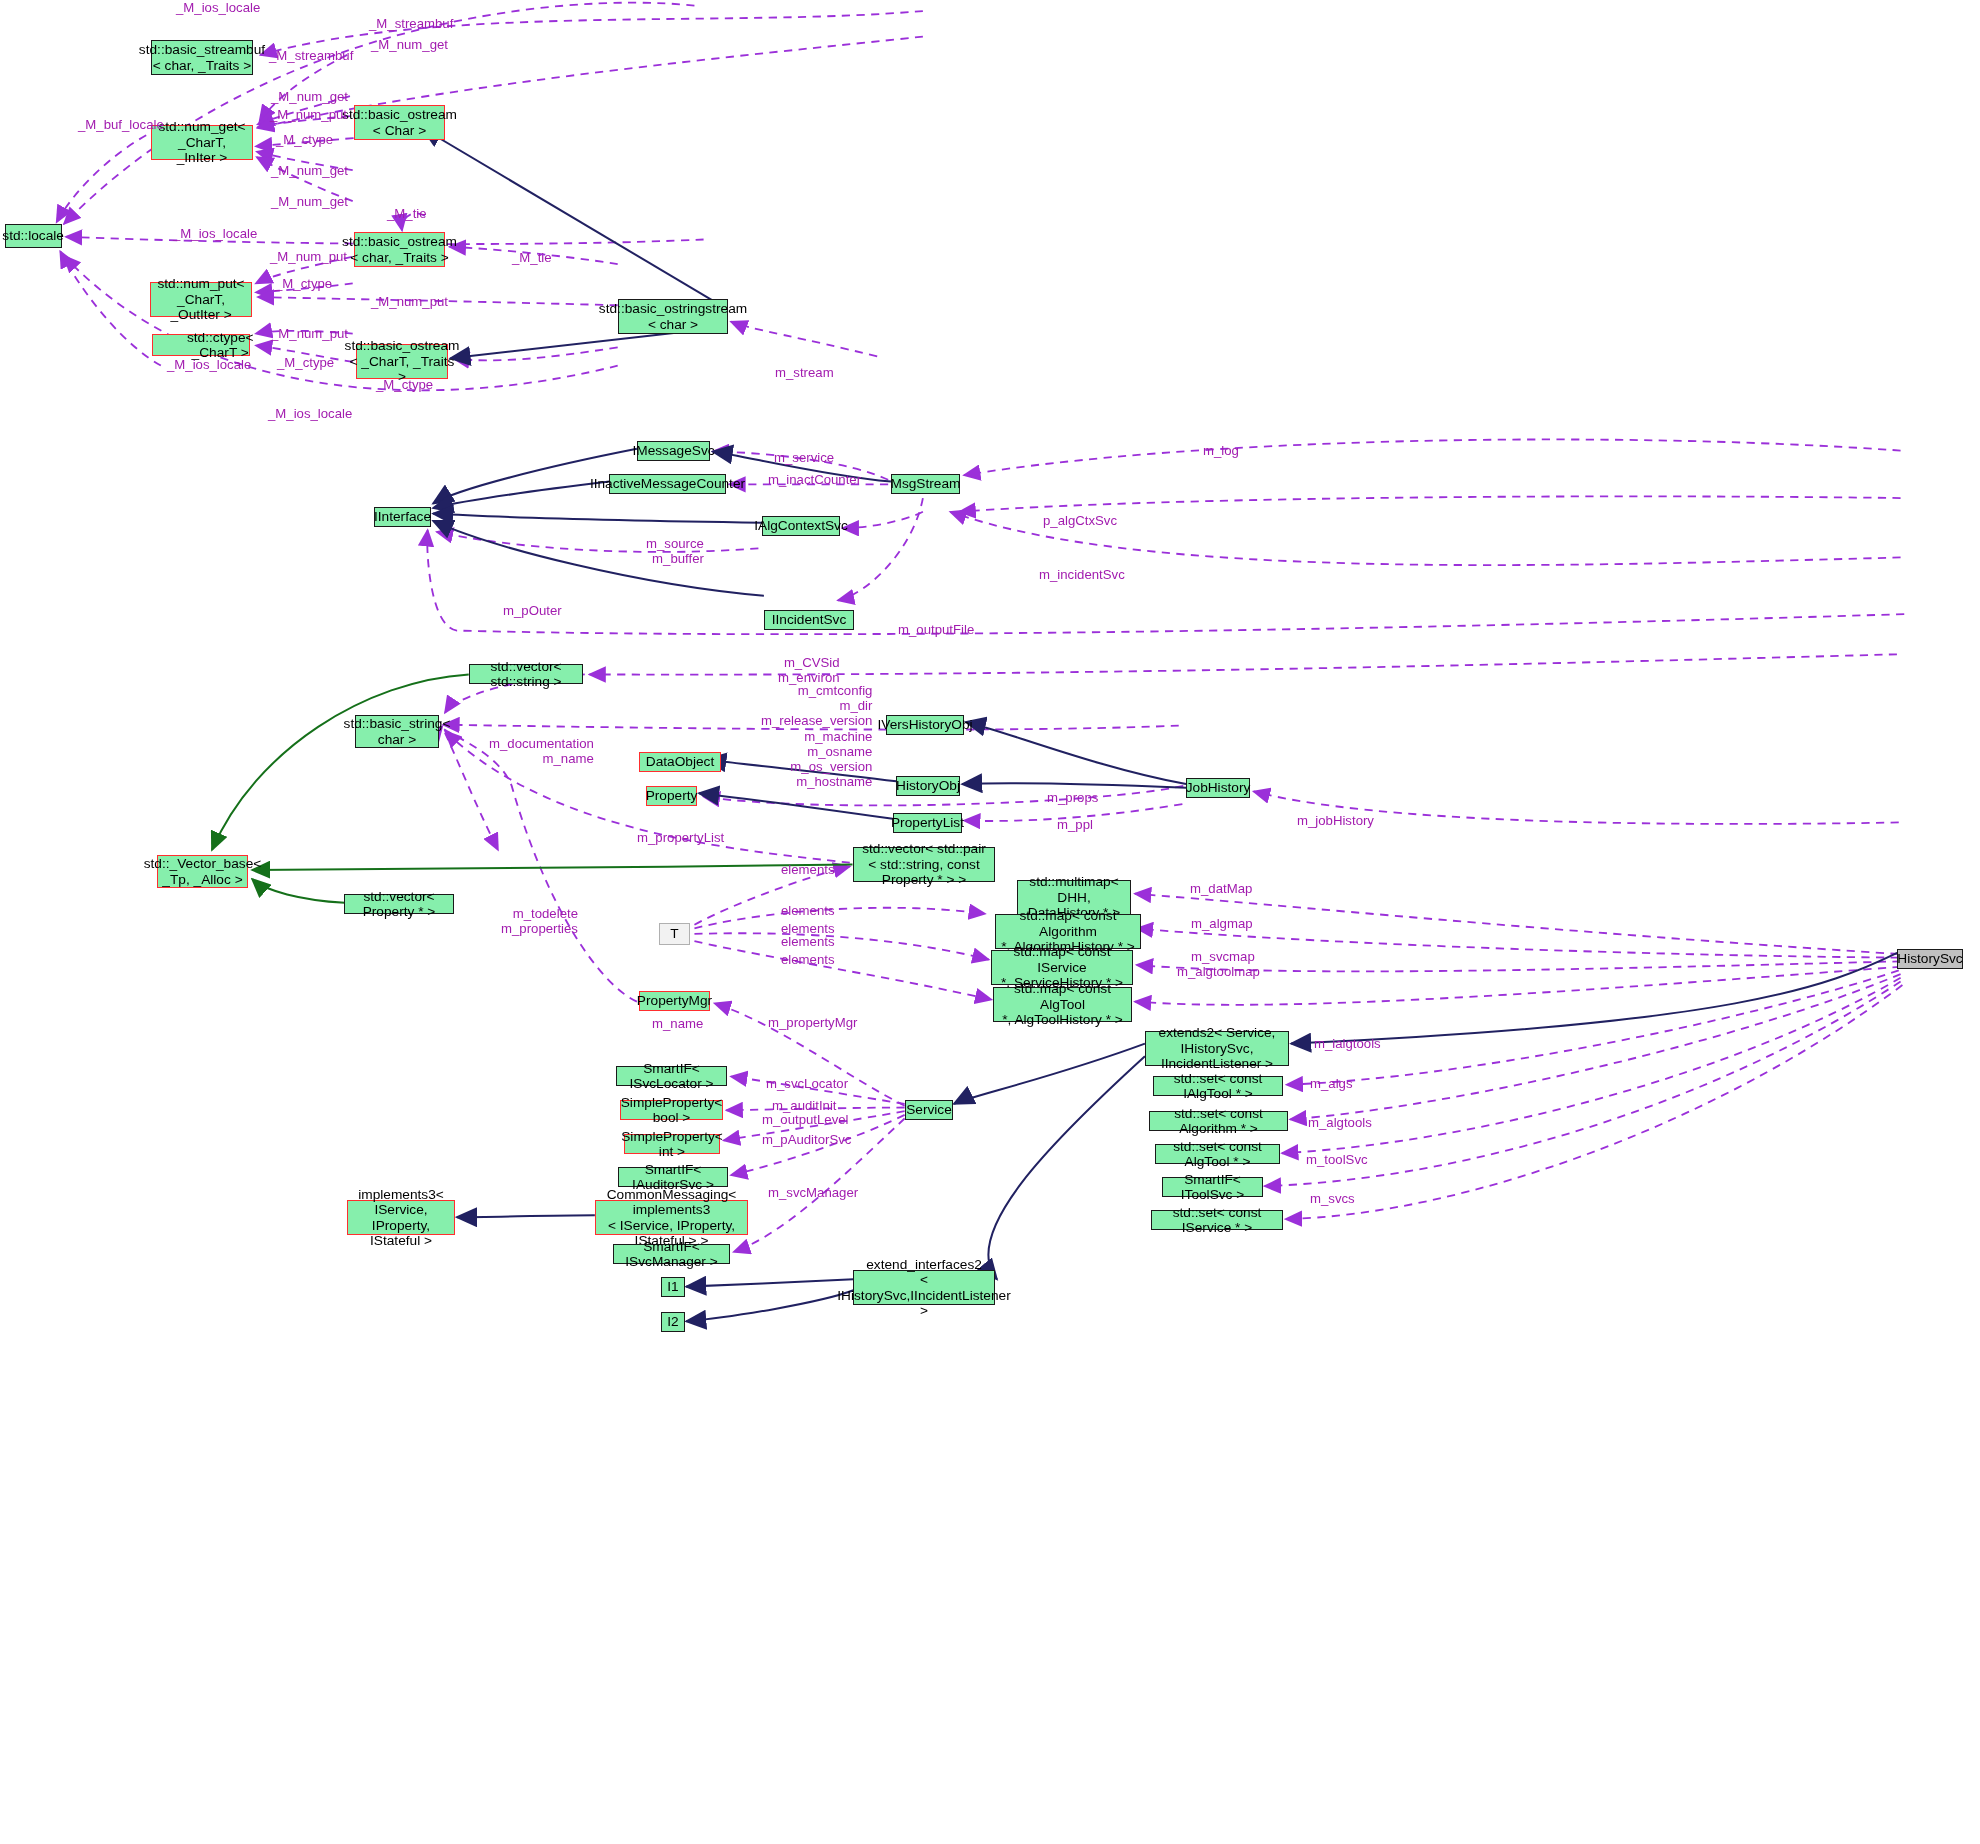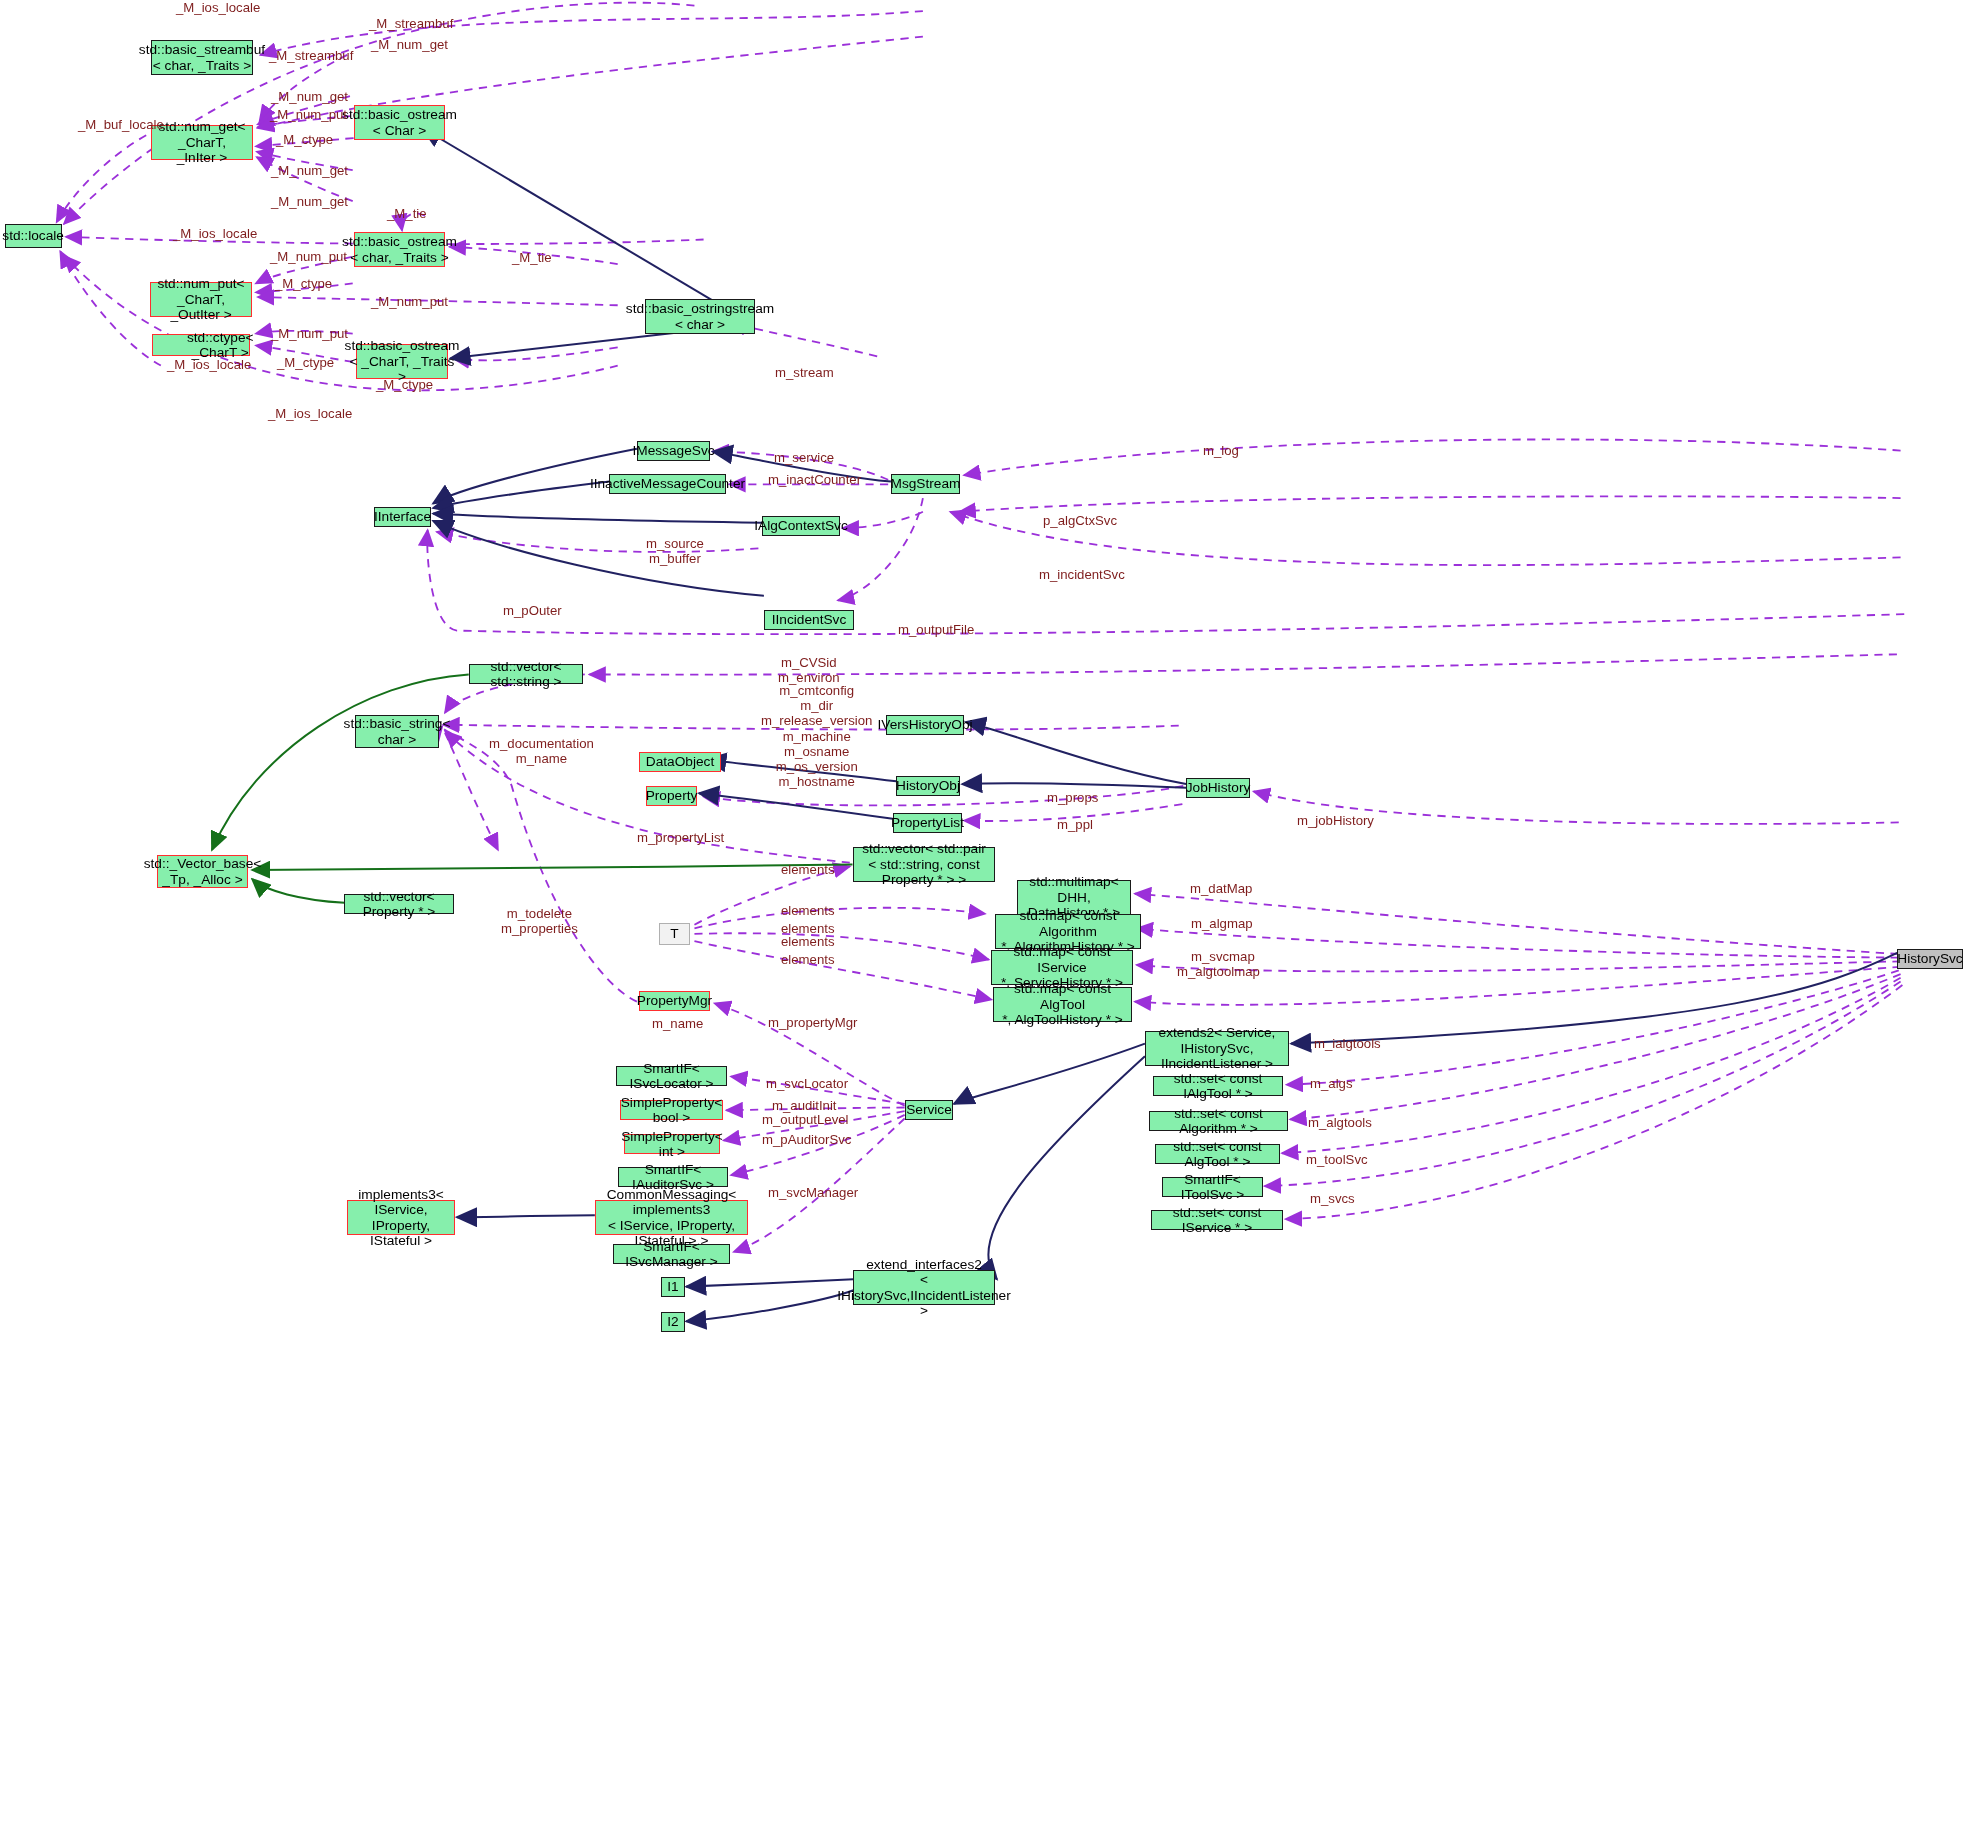--- a/index.html
+++ b/index.html
@@ -6,22 +6,22 @@
   #canvas{position:relative;width:1981px;height:1845px;background:#ffffff;
           font-family:"Liberation Sans","DejaVu Sans",sans-serif;overflow:hidden;}
   svg#edges{position:absolute;left:0;top:0;width:1981px;height:1845px;}
   .node{position:absolute;box-sizing:border-box;display:flex;align-items:center;
         justify-content:center;text-align:center;background:#86efac;
         border:0.9px solid #1a1a1a;color:#000000;font-size:13.7px;line-height:1.12;
         padding:1.8px 4.6px;white-space:pre-line;}
   .node.red{border:1.8px solid #ff2e2e;}
   .node.filled{background:#c0c0c0;border:0.9px solid #1a1a1a;}
   .node.tmpl{background:#f2f2f2;border:0.9px solid #b0b0b0;}
-  .elab{position:absolute;font-size:13.2px;color:#7f1d1d;white-space:pre-line;
-        text-align:center;line-height:1.15;pointer-events:none;}
+  .elab{position:absolute;font-size:13.2px;color:#a21caf;white-space:pre-line;
+        text-align:right;line-height:1.15;pointer-events:none;}
 </style>
 </head>
 <body>
 
 <div id="canvas">
 
   <svg id="edges" viewBox="0 0 2168 2019" xmlns="http://www.w3.org/2000/svg">
     <defs>
       <marker id="ah-u" markerWidth="10" markerHeight="9" refX="9" refY="4.5" orient="auto">
         <path d="M0,0 L10,4.5 L0,9 Z" fill="#9b30d9"></path>
@@ -128,21 +128,21 @@
 _InIter &gt;</div>
       <div class="node red" style="left: 150px; top: 282px; width: 102px; height: 35px;">std::num_put&lt; _CharT,
 _OutIter &gt;</div>
       <div class="node red" style="left: 152px; top: 334px; width: 98px; height: 22px; padding-left: 43px;">std::ctype&lt; _CharT &gt;</div>
       <div class="node red" style="left: 354px; top: 105px; width: 91px; height: 35px;">std::basic_ostream
 &lt; Char &gt;</div>
       <div class="node red" style="left: 354px; top: 232px; width: 91px; height: 35px;">std::basic_ostream
 &lt; char, _Traits &gt;</div>
       <div class="node red" style="left: 356px; top: 344px; width: 92px; height: 35px;">std::basic_ostream
 &lt; _CharT, _Traits &gt;</div>
-      <div class="node" style="left: 618px; top: 299px; width: 110px; height: 35px; margin-left: 27px;">std::basic_ostringstream
+      <div class="node" style="left: 618px; top: 299px; width: 110px; height: 35px;">std::basic_ostringstream
 &lt; char &gt;</div>
       <div class="node" style="left: 637px; top: 441px; width: 73px; height: 20px;">IMessageSvc</div>
       <div class="node" style="left: 609px; top: 474px; width: 117px; height: 20px;">IInactiveMessageCounter</div>
       <div class="node" style="left: 374px; top: 507px; width: 57px; height: 20px;">IInterface</div>
       <div class="node" style="left: 762px; top: 516px; width: 78px; height: 20px;">IAlgContextSvc</div>
       <div class="node" style="left: 891px; top: 474px; width: 69px; height: 20px;">MsgStream</div>
       <div class="node" style="left: 764px; top: 610px; width: 90px; height: 20px;">IIncidentSvc</div>
       <div class="node" style="left: 469px; top: 664px; width: 114px; height: 20px;">std::vector&lt; std::string &gt;</div>
       <div class="node" style="left: 355px; top: 715px; width: 84px; height: 33px;">std::basic_string&lt;
 char &gt;</div>

